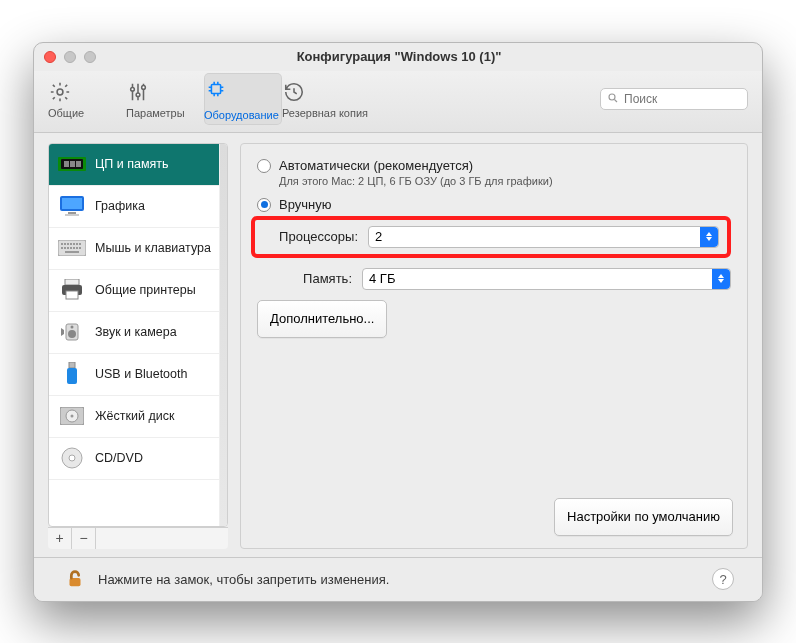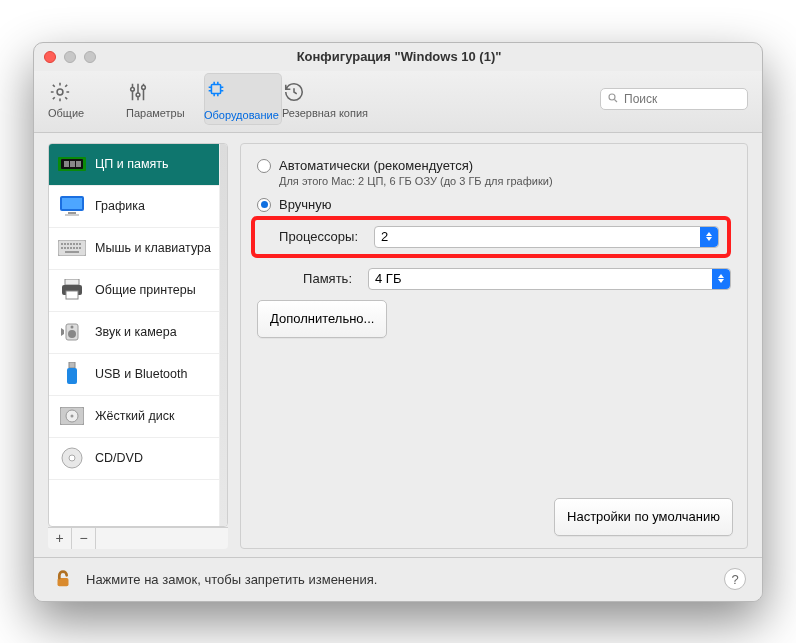--- a/index.html
+++ b/index.html
@@ -60,21 +60,21 @@
     flex:1; background:#ededed; border:1px solid #cfcfcf; border-radius:4px;
     padding:14px 16px; position:relative;
   }
   .radio-row { display:flex; align-items:flex-start; gap:8px; font-size:13px; color:#222; margin-bottom:2px;}
   .radio { width:14px;height:14px;border-radius:50%;border:1px solid #8a8a8a;background:#fff;margin-top:1px;display:flex;align-items:center;justify-content:center;}
   .radio.checked::after{content:"";width:7px;height:7px;border-radius:50%;background:#1070e0;}
   .subnote { font-size:11px; color:#555; margin:2px 0 10px 22px;}
   .hl {
     border:4px solid #ff1e1e; border-radius:6px; padding:6px 8px; margin:4px 0 10px -6px;
   }
-  .form-row { display:flex; align-items:center; gap:16px; margin-bottom:10px; }
+  .form-row { display:flex; align-items:center; gap:10px; margin-bottom:10px; }
   .form-row label { width:95px; text-align:right; font-size:13px; color:#222; }
   .select {
     flex:1; height:22px; background:#fff; border:1px solid #bcbcbc; border-radius:4px;
     display:flex; align-items:center; padding:0 6px; font-size:13px; position:relative;
   }
   .select .arrows {
     position:absolute; right:0; top:0; bottom:0; width:18px;
     background:#1677ff; border-radius:0 4px 4px 0;
     display:flex; flex-direction:column; align-items:center; justify-content:center; gap:1px;
   }
@@ -85,21 +85,21 @@
   .select .arrows::after{border-top:4px solid #fff;}
   .btn {
     height:38px; padding:0 12px; font-size:13px; background:linear-gradient(#fff,#f2f2f2);
     border:1px solid #c1c1c1; border-radius:5px; display:inline-flex; align-items:center;
     box-shadow:0 1px 0 rgba(0,0,0,.04);
   }
   .defaults { position:absolute; right:14px; bottom:12px; }
 
   .footer {
     height:44px; border-top:1px solid #c8c8c8; display:flex; align-items:center;
-    padding:0 16px; gap:10px; font-size:13px; color:#333; background:#ececec;
+    padding:0 28px; gap:10px; font-size:13px; color:#333; background:#ececec;
   }
   .lock { width:26px; height:26px; display:flex;align-items:center;justify-content:center;}
   .help {
     margin-left:auto; width:22px;height:22px;border-radius:50%;border:1px solid #bcbcbc;
     background:#fff;display:flex;align-items:center;justify-content:center;font-size:13px;color:#666;
   }
 </style>
 </head>
 <body>
 

